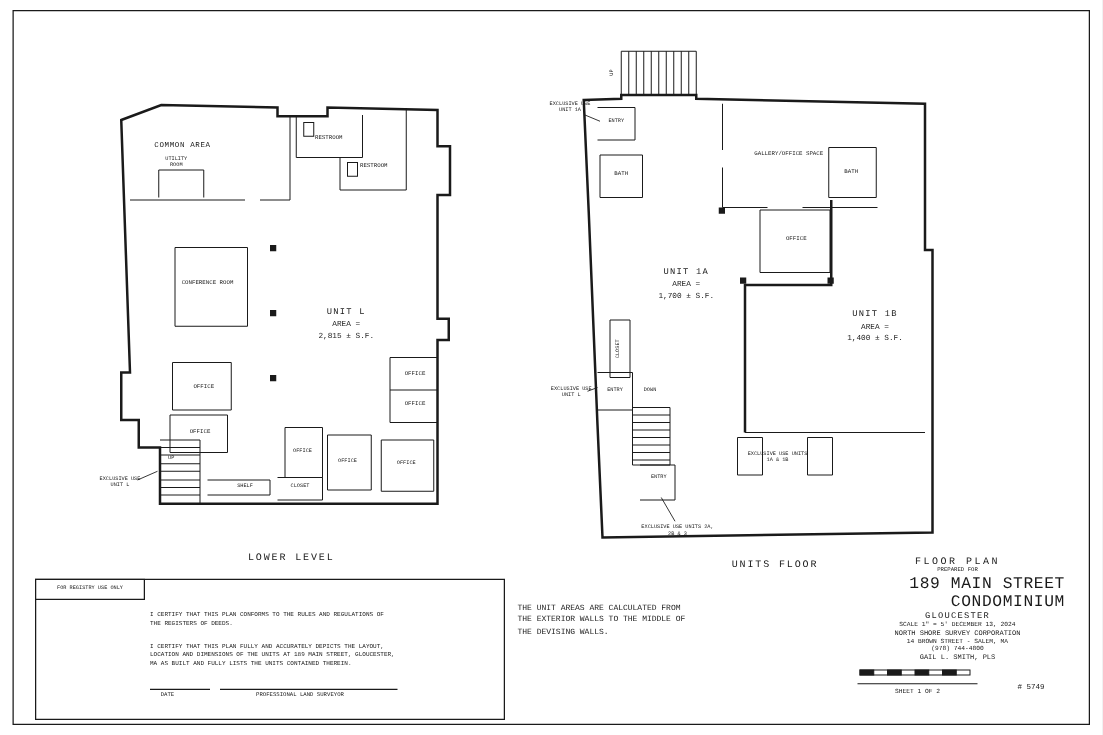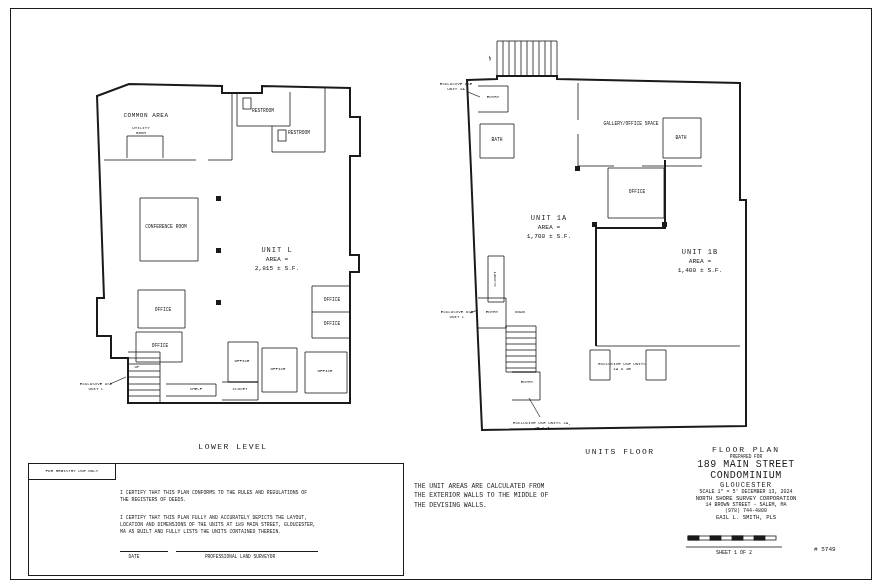--- a/index.html
+++ b/index.html
@@ -15,25 +15,25 @@
   .f40{font-size:4.2px;} .f45{font-size:4.6px;}
   .f60{font-size:6px;} .f80{font-size:8px;letter-spacing:1.5px;}
   .unitlbl{position:absolute;transform:translateX(-50%);text-align:center;}
   .unitlbl .nm{font-size:7px;letter-spacing:1px;}
   .unitlbl .ar{font-size:6.2px;margin-top:2px;}
   .box{position:absolute;border:1px solid #1a1a1a;background:#fff;}
   .cert{position:absolute;font-size:4.8px;line-height:1.5;text-transform:uppercase;}
   .sig{position:absolute;border-top:0.8px solid #1a1a1a;}
   .siglbl{position:absolute;font-size:4.5px;transform:translateX(-50%);}
   .note{position:absolute;font-size:6.4px;line-height:1.45;width:142px;}
-  .tblock{position:absolute;left:660px;top:445px;width:172px;text-align:center;}
+  .tblock{position:absolute;left:680px;top:445px;width:172px;text-align:center;}
   .tblock div{margin:0 auto;}
   .tb-title{font-size:8px;letter-spacing:2px;}
   .tb-prep{font-size:4.5px;margin-top:2px;}
-  .tb-proj{font-size:10px;margin-top:3px;letter-spacing:0.5px;}
+  .tb-proj{font-size:13px;margin-top:3px;letter-spacing:0.5px;text-align:right;}
   .tb-city{font-size:7px;margin-top:2px;letter-spacing:1px;}
   .tb-scale{font-size:5px;margin-top:6px;}
   .tb-co{font-size:5.6px;margin-top:4px;}
   .tb-sm{font-size:5px;margin-top:2px;}
   .tb-surv{font-size:5.6px;margin-top:4px;}
   .sheetno{position:absolute;font-size:5px;transform:translateX(-50%);}
   .jobno{position:absolute;font-size:6px;}
 </style>
 </head>
 <body>

